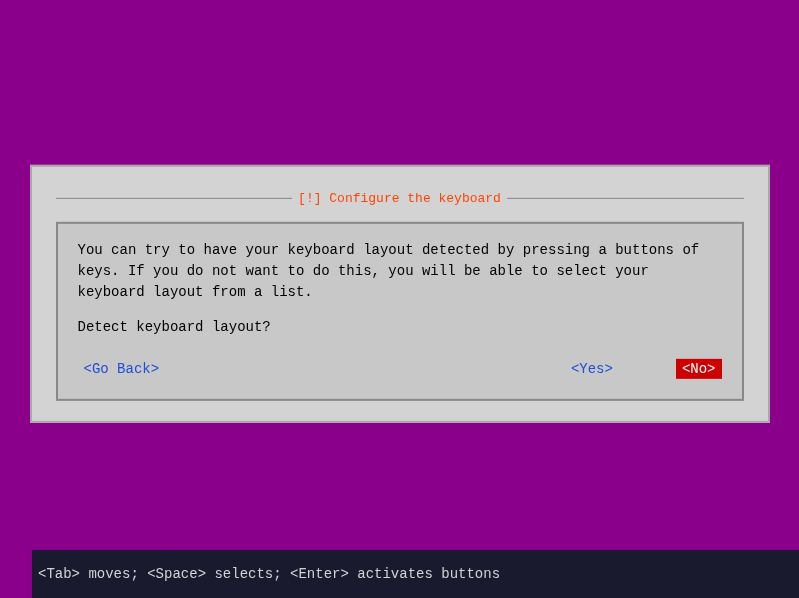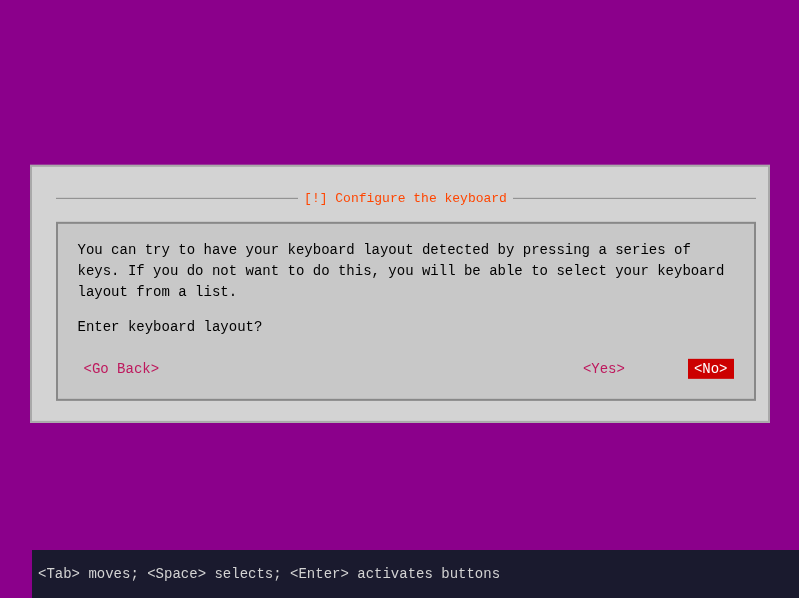--- a/index.html
+++ b/index.html
@@ -26,21 +26,21 @@
       width: 740px;
     }
 
     #dialog {
       background-color: #d3d3d3;
       border: 2px solid #a9a9a9;
       position: relative;
     }
 
     #dialog-inner {
-      padding: 20px 12px 20px 24px;
+      padding: 20px 24px 20px 24px;
       margin-top: 4px;
     }
 
     #dialog-title-row {
       display: flex;
       align-items: center;
       justify-content: center;
       margin-bottom: 16px;
       position: relative;
     }
@@ -80,21 +80,21 @@
       padding: 4px 0;
     }
 
     .btn {
       font-family: 'Courier New', Courier, monospace;
       font-size: 14px;
       padding: 2px 6px;
       cursor: pointer;
       background: transparent;
       border: none;
-      color: #be185d;
+      color: #1d4ed8;
     }
 
     .btn-active {
       background-color: #cc0000;
       color: #fff;
       padding: 2px 6px;
       margin-left: 48px;
     }
 
     #right-buttons {
@@ -131,23 +131,23 @@
   <div id="dialog">
     <div id="dialog-inner">
 
       <div id="dialog-title-row">
         <div class="title-deco"></div>
         <span id="dialog-title-text">[!] Configure the keyboard</span>
         <div class="title-deco"></div>
       </div>
 
       <div id="dialog-border">
-        <div id="dialog-body">You can try to have your keyboard layout detected by pressing a series of keys. If you do not want to do this, you will be able to select your keyboard layout from a list.</div>
+        <div id="dialog-body">You can try to have your keyboard layout detected by pressing a buttons of keys. If you do not want to do this, you will be able to select your keyboard layout from a list.</div>
 
-        <div id="detect-prompt">Enter keyboard layout?</div>
+        <div id="detect-prompt">Detect keyboard layout?</div>
 
         <div id="button-row">
           <button class="btn">&lt;Go Back&gt;</button>
           <div id="right-buttons">
             <button class="btn">&lt;Yes&gt;</button>
             <button class="btn btn-active">&lt;No&gt;</button>
           </div>
         </div>
       </div>
 

